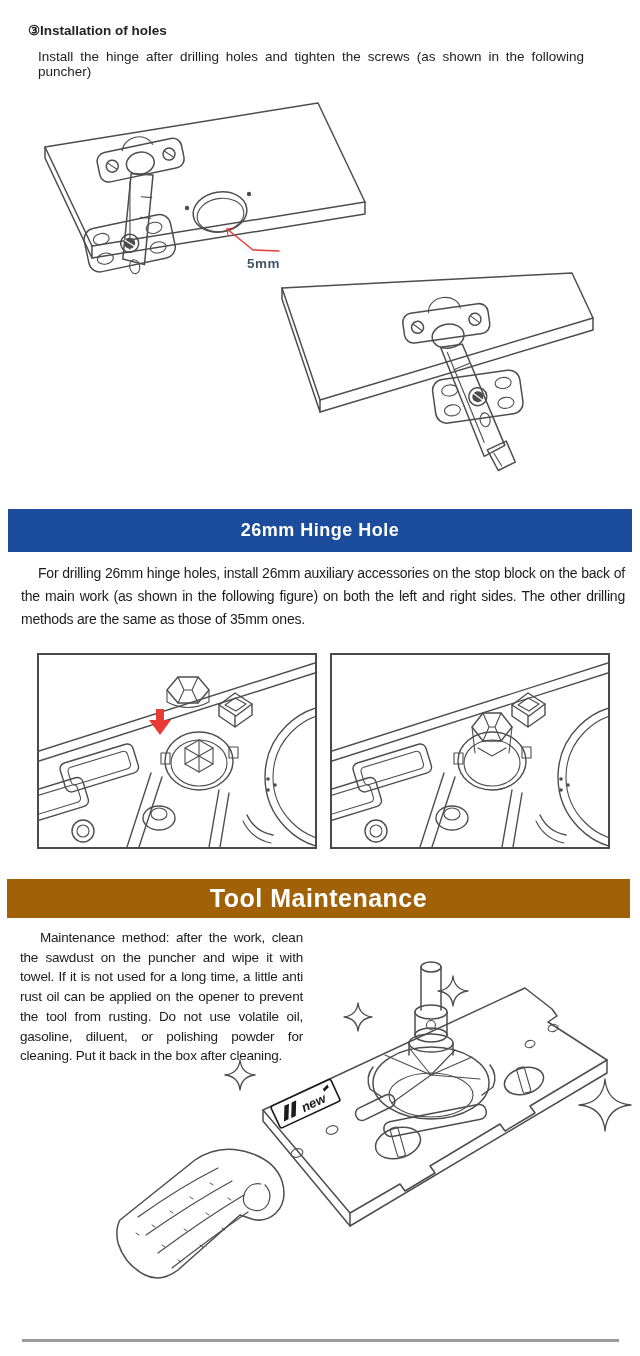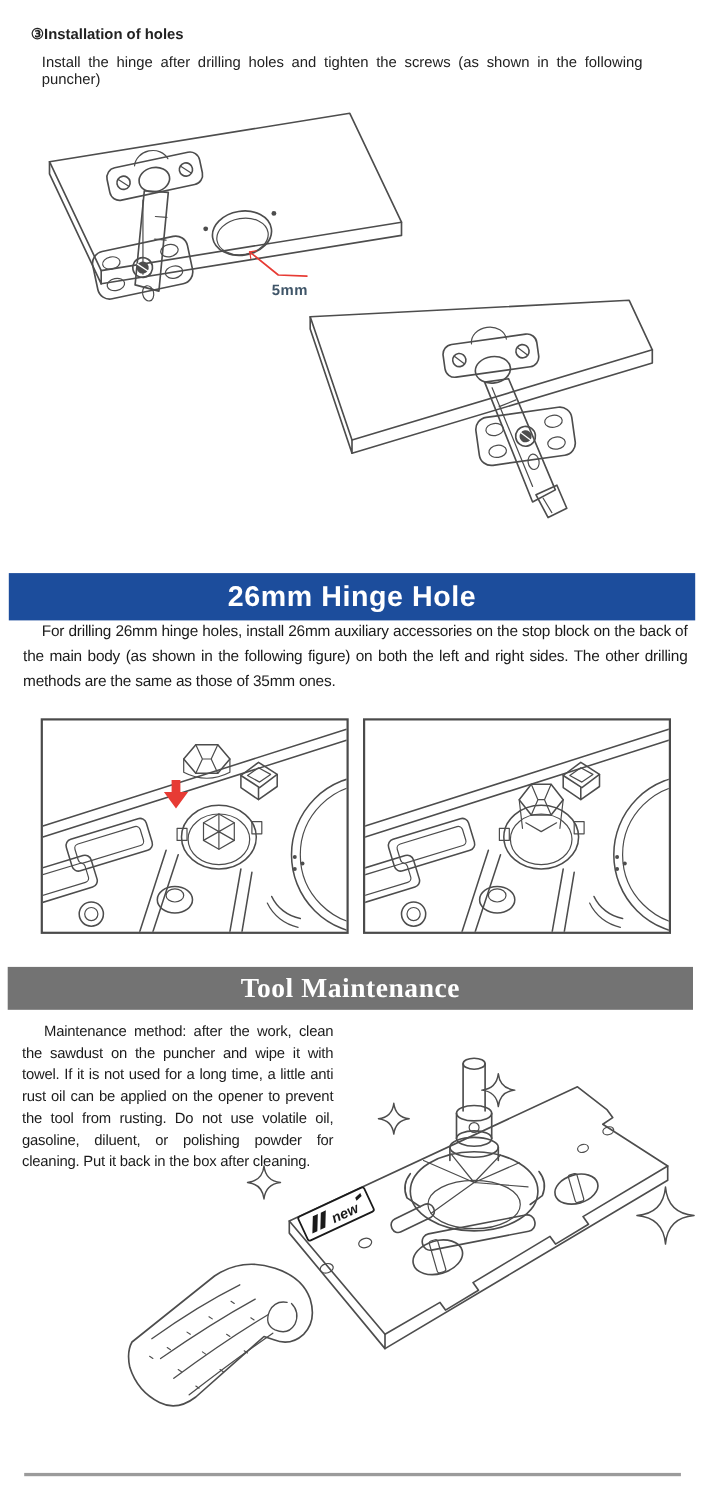--- a/index.html
+++ b/index.html
@@ -1,21 +1,21 @@
 <!DOCTYPE html>
 <html><head>
 <meta charset="utf-8">
 <style>
   html,body{margin:0;padding:0;}
   body{width:640px;height:1356px;background:#ffffff;font-family:"Liberation Sans",sans-serif;color:#1f1f1f;position:relative;overflow:hidden;}
   .abs{position:absolute;}
   .heading{left:28px;top:22px;font-size:13.5px;font-weight:bold;color:#222;}
   .para1{left:38px;top:49px;width:576px;font-size:13.5px;word-spacing:3.2px;color:#222;}
   .banner{left:8px;width:624px;text-align:center;color:#fff;font-weight:bold;letter-spacing:0.5px;}
-  .banner1{top:509px;height:43px;line-height:43px;font-size:26px;margin-top:12px;}
+  .banner1{top:509px;height:43px;line-height:43px;font-size:18px;}
   .banner2{top:879px;height:39px;line-height:39px;font-size:25px;left:7px;width:623px;}
   .para2{left:21px;top:562px;width:604px;font-size:14px;line-height:23.2px;text-align:justify;text-indent:17px;letter-spacing:-0.2px;color:#1b1b1b;}
   .para3{left:20px;top:928px;width:283px;font-size:13.5px;line-height:19.7px;text-align:justify;text-indent:20px;letter-spacing:-0.2px;color:#1b1b1b;}
   .figbox{border:2px solid #4a4a4a;background:#fff;box-sizing:border-box;}
   .figbox-left{left:37px;top:653px;width:280px;height:196px;}
   .figbox-right{left:330px;top:653px;width:280px;height:196px;}
   .bottom-rule{left:22px;top:1339px;width:597px;height:3px;background:#9b9b9b;}
   svg{display:block;}
 </style>
 </head>
@@ -88,21 +88,21 @@
       <circle cx="216" cy="134" r="5.5" fill="#4d4d4d" stroke="none"></circle>
       <line x1="212" y1="130" x2="220" y2="138" stroke="#ffffff" stroke-width="1.2"></line>
       <ellipse cx="220" cy="158" rx="5" ry="7" stroke-width="1.1"></ellipse>
       <path d="M218,188 L238,182 L244,204 L226,210 Z"></path>
       <line x1="224" y1="192" x2="230" y2="206" stroke-width="1.1"></line>
     </g>
   </g>
 </svg>
 
 <div class="abs banner banner1" style="background: rgb(28, 77, 156);">26mm Hinge Hole</div>
-<div class="abs para2">For drilling 26mm hinge holes, install 26mm auxiliary accessories on the stop block on the back of the main body (as shown in the following figure) on both the left and right sides. The other drilling methods are the same as those of 35mm ones.</div>
+<div class="abs para2">For drilling 26mm hinge holes, install 26mm auxiliary accessories on the stop block on the back of the main work (as shown in the following figure) on both the left and right sides. The other drilling methods are the same as those of 35mm ones.</div>
 
 <div class="abs figbox figbox-left">
 <svg width="276" height="192" viewBox="0 0 276 192">
   <g stroke="#4d4d4d" fill="none" stroke-width="1.4" stroke-linejoin="round" stroke-linecap="round">
     <line x1="0" y1="96" x2="276" y2="8"></line>
     <line x1="0" y1="106" x2="276" y2="18"></line>
     <circle cx="298" cy="122" r="72"></circle>
     <circle cx="298" cy="122" r="64" stroke-width="1.1"></circle>
     <g transform="rotate(-17 60 112)">
       <rect x="22" y="98" width="76" height="30" rx="6"></rect>
@@ -182,21 +182,21 @@
     <circle cx="44" cy="176" r="6" stroke-width="1.1"></circle>
     <path d="M208,160 a36,36 0 0 0 26,20"></path>
     <path d="M204,166 a40,40 0 0 0 28,22" stroke-width="1.1"></path>
     <circle cx="229" cy="124" r="1.8" fill="#4d4d4d" stroke="none"></circle>
     <circle cx="236" cy="130" r="1.8" fill="#4d4d4d" stroke="none"></circle>
     <circle cx="229" cy="135" r="1.8" fill="#4d4d4d" stroke="none"></circle>
   </g>
 </svg>
 </div>
 
-<div class="abs banner banner2" style="background: #737373; font-family: Liberation Serif, serif;">Tool Maintenance</div>
+<div class="abs banner banner2" style="background: #a16207;">Tool Maintenance</div>
 <div class="abs para3">Maintenance method: after the work, clean the sawdust on the puncher and wipe it with towel. If it is not used for a long time, a little anti rust oil can be applied on the opener to prevent the tool from rusting. Do not use volatile oil, gasoline, diluent, or polishing powder for cleaning. Put it back in the box after cleaning.</div>
 
 <svg class="abs" style="left:100px;top:955px;" width="540" height="345" viewBox="0 0 540 345">
   <g stroke="#4d4d4d" fill="none" stroke-width="1.5" stroke-linejoin="round" stroke-linecap="round">
     <g>
       <path d="M163,155 L425,33 L452,54 L457,61 L448,67 L507,105 L430,151 L435,158 L405,176 L400,169 L330,211 L335,218 L305,236 L300,229 L250,258 Z"></path>
       <path d="M163,155 L163,166 L250,271 L250,258"></path>
       <path d="M250,271 L507,118 L507,105"></path>
       <ellipse cx="453" cy="73" rx="5" ry="3.5" transform="rotate(-16 453 73)" stroke-width="1.1"></ellipse>
       <ellipse cx="430" cy="89" rx="5" ry="3.5" transform="rotate(-16 430 89)" stroke-width="1.1"></ellipse>

